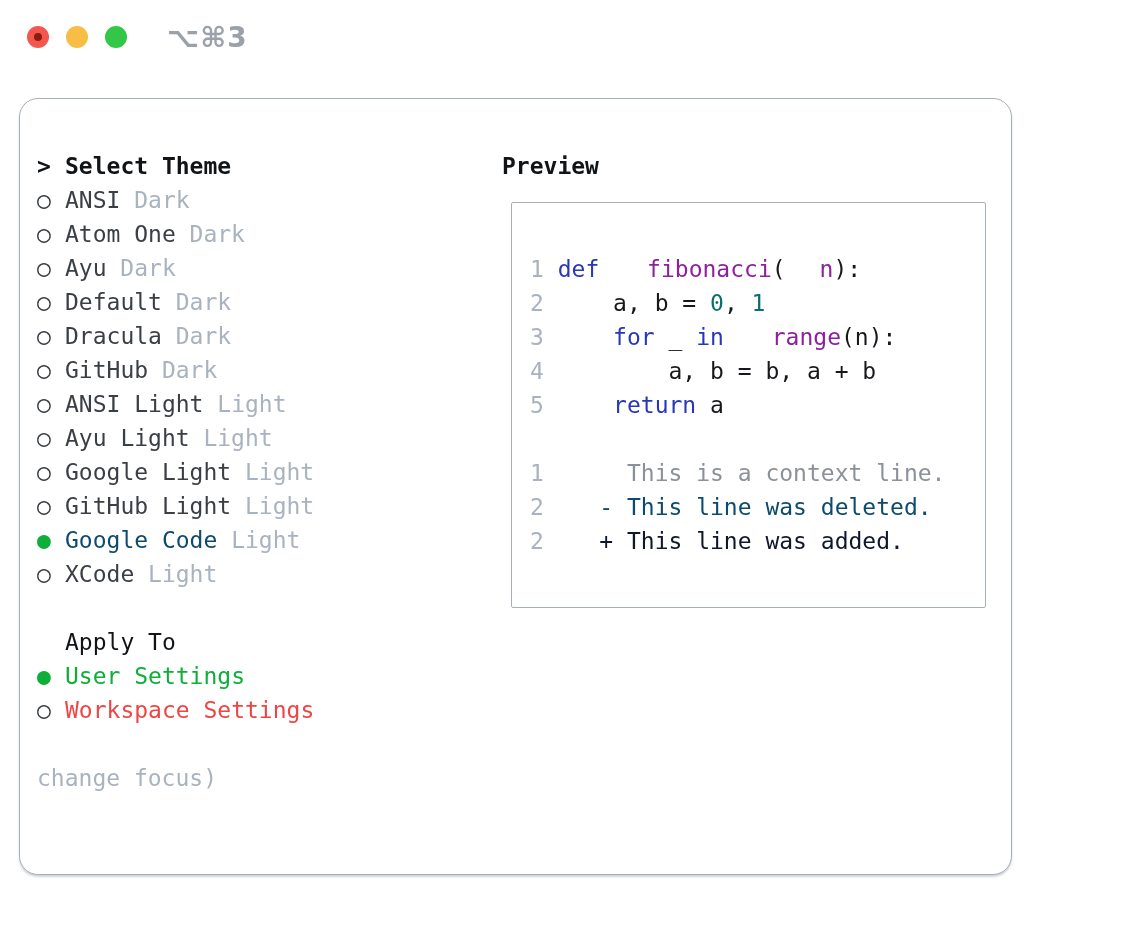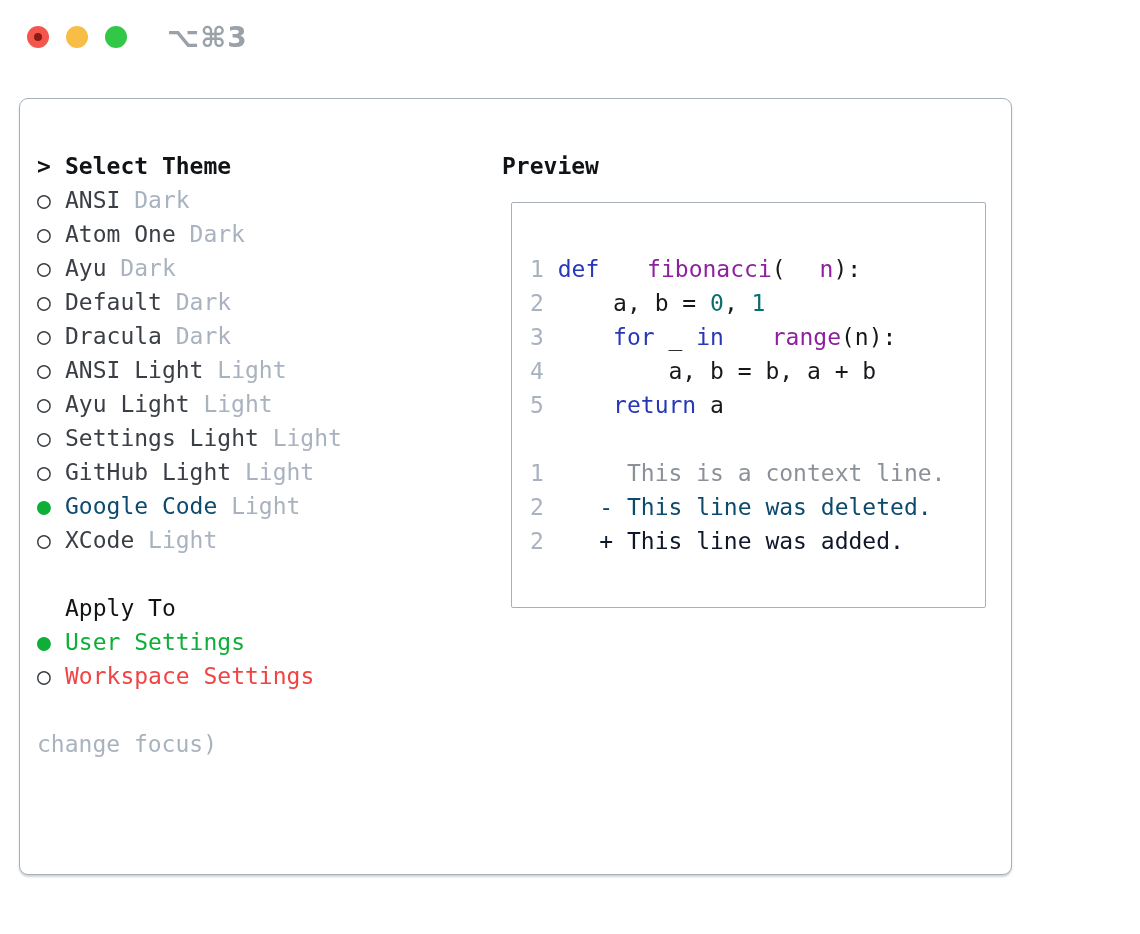--- a/index.html
+++ b/index.html
@@ -15,21 +15,21 @@
   .traffic.red::after{content:"";position:absolute;left:7px;top:7px;width:8px;height:8px;border-radius:50%;background:#8c1b12;}
   .traffic.yellow{left:66px;background:#f7bd45;}
   .traffic.green{left:105px;background:#33c748;}
   .shortcut{
     position:absolute;left:167px;top:21px;font-size:28px;font-weight:600;
     color:#9aa1a9;letter-spacing:1px;font-family:"DejaVu Sans","Liberation Sans",sans-serif;
   }
   
   .panel{
     position:absolute;left:19px;top:98px;width:991px;height:775px;
-    background:#ffffff;border:1.5px solid #a7afb9;border-radius:9px;
+    background:#ffffff;border:1.5px solid #a7afb9;border-radius:19px;
     box-shadow:0 2px 2px rgba(150,160,172,.45);
   }
   
   .left-col{position:absolute;left:17px;top:50px;font-size:23px;color:#3a3e45;}
   .row{height:34px;line-height:34px;}
   .marker{display:inline-block;width:28px;color:#3a3e45;}
   .hdr-row .marker{color:#101417;font-weight:bold;}
   .hdr-label{color:#101417;font-weight:bold;}
   .variant{color:#a9b2bf;margin-left:13.8px;}
   .selected .marker,.selected .opt-label,.selected .item-name{color:#0daf38;}
@@ -85,27 +85,30 @@
     <div class="row">
       <span class="marker">○</span><span class="item-name">Ayu</span><span class="variant">Dark</span>
     </div>
     <div class="row">
       <span class="marker">○</span><span class="item-name">Default</span><span class="variant">Dark</span>
     </div>
     <div class="row">
       <span class="marker">○</span><span class="item-name">Dracula</span><span class="variant">Dark</span>
     </div>
     <div class="row">
+      <span class="marker">○</span><span class="item-name">GitHub</span><span class="variant">Dark</span>
+    </div>
+    <div class="row">
       <span class="marker">○</span><span class="item-name">ANSI Light</span><span class="variant">Light</span>
     </div>
     <div class="row">
       <span class="marker">○</span><span class="item-name">Ayu Light</span><span class="variant">Light</span>
     </div>
     <div class="row">
-      <span class="marker">○</span><span class="item-name">Settings Light</span><span class="variant">Light</span>
+      <span class="marker">○</span><span class="item-name">Google Light</span><span class="variant">Light</span>
     </div>
     <div class="row">
       <span class="marker">○</span><span class="item-name">GitHub Light</span><span class="variant">Light</span>
     </div>
     <div class="row selected">
       <span class="marker">●</span><span class="item-name">Google Code</span><span class="variant">Light</span>
     </div>
     <div class="row">
       <span class="marker">○</span><span class="item-name">XCode</span><span class="variant">Light</span>
     </div>

